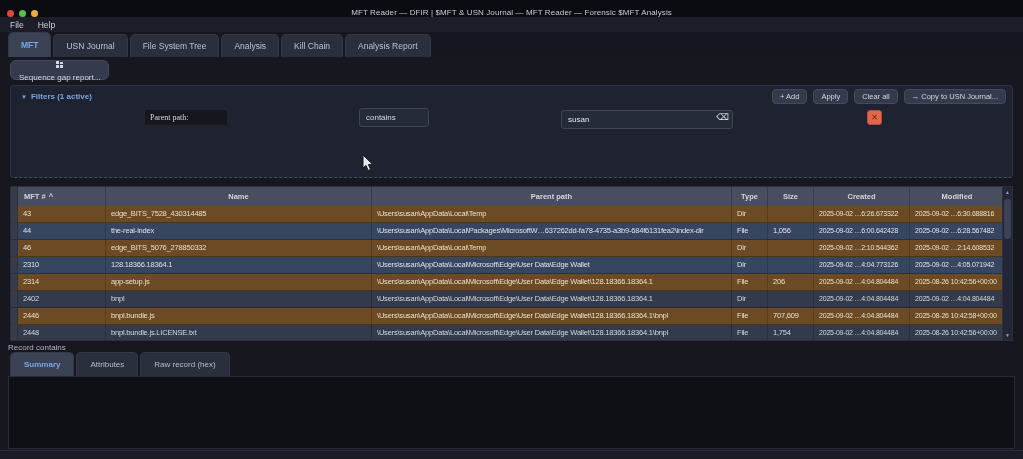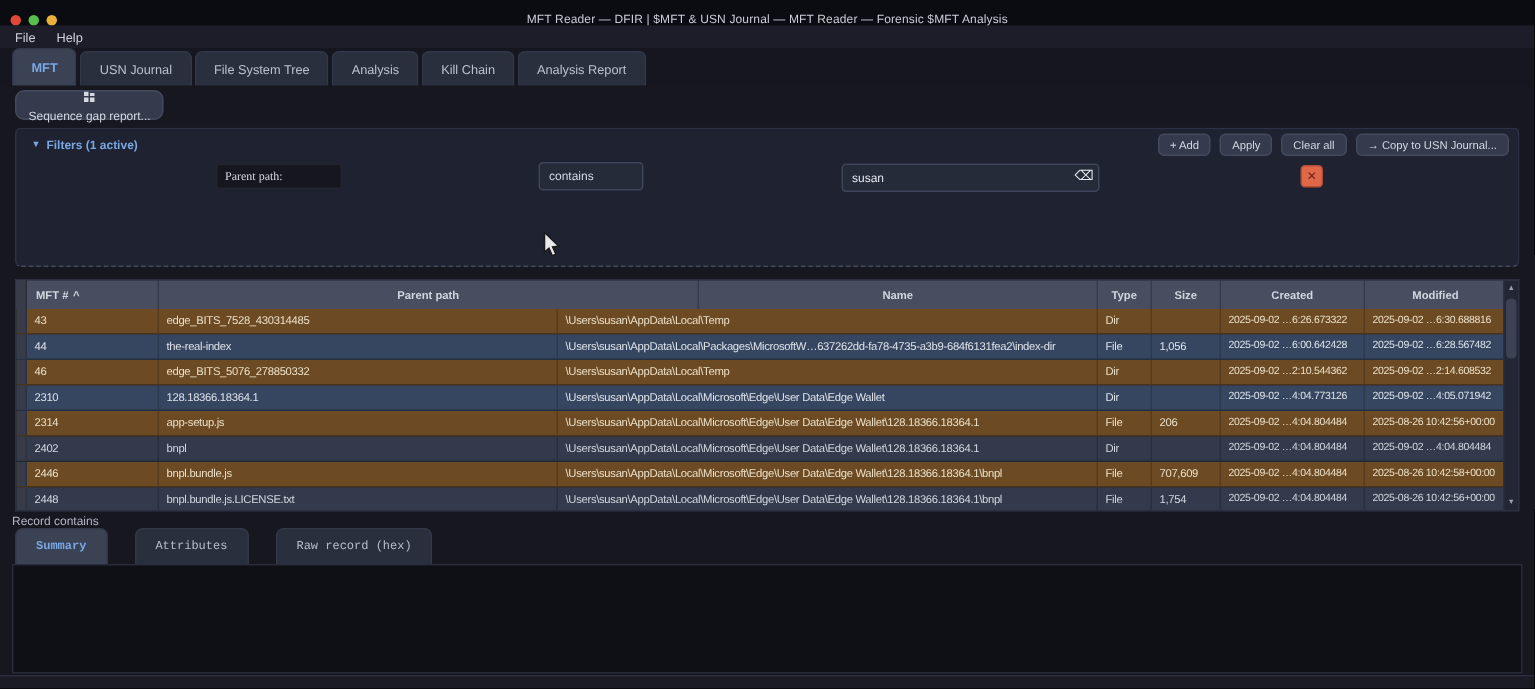--- a/index.html
+++ b/index.html
@@ -70,21 +70,21 @@
   .tone-blue { background:var(--row-blue); color:#dde2ea; }
   .tone-dark { background:var(--row-dark); color:#d3d7e0; }
   .vscroll { position:absolute; top:0; right:0; bottom:0; width:10px; background:#232635; border-left:1px solid #2b2f40; }
   .vscroll .arr { position:absolute; left:0; right:0; height:10px; font-size:5px; color:#9aa0b2; text-align:center; line-height:10px; }
   .vscroll .arr.up { top:0; }
   .vscroll .arr.down { bottom:0; }
   .vscroll .thumb { position:absolute; left:1px; right:1px; top:12px; height:40px; background:#3c4154; border-radius:3px; }
 
   
   .rd-label { position:absolute; top:343px; left:8px; font-size:8px; color:#b2b7c4; }
-  .rd-tabs { position:absolute; top:352px; left:10px; display:flex; gap:18px;font-family:Liberation Mono, monospace; }
+  .rd-tabs { position:absolute; top:352px; left:10px; display:flex; gap:2px; }
   .rd-tab { height:24px; padding:0 13px; display:flex; align-items:center; font-size:8px; color:#b9bec9; background:var(--tab-inactive-bg); border:1px solid #333849; border-bottom:none; border-radius:5px 5px 0 0; }
   .rd-tab.active { background:var(--tab-active-bg); color:var(--accent-blue); font-weight:bold; }
   .rd-panel { position:absolute; top:376px; left:8px; width:1007px; height:73px; background:var(--details-panel-bg); border:1px solid #272b3b; }
 
   
   .statusbar { position:absolute; bottom:0; left:0; right:0; height:9px; background:var(--statusbar-bg); border-top:1px solid #2a2d3c; }
 </style>
 </head>
 <body>
 
@@ -157,22 +157,22 @@
     <polygon points="1,1 1,14 4,11.5 6.2,16.5 8.6,15.4 6.4,10.6 10.5,10.2" fill="#e8e8ea" stroke="#1a1a1a" stroke-width="1"></polygon>
   </svg>
 
   <div class="mft-table">
     <div class="thead">
       <div class="cell gutter"></div>
       <div class="cell c-mft">
         <span>MFT #</span>
         <span>^</span>
       </div>
+      <div class="cell c-name">Name</div>
       <div class="cell c-path">Parent path</div>
-      <div class="cell c-name">Name</div>
       <div class="cell c-type">Type</div>
       <div class="cell c-size">Size</div>
       <div class="cell c-created">Created</div>
       <div class="cell c-modified">Modified</div>
     </div>
     <div class="tbody">
         <div class="trow tone-flag">
       <div class="cell gutter"></div>
       <div class="cell c-mft">43</div>
       <div class="cell c-name">edge_BITS_7528_430314485</div>

